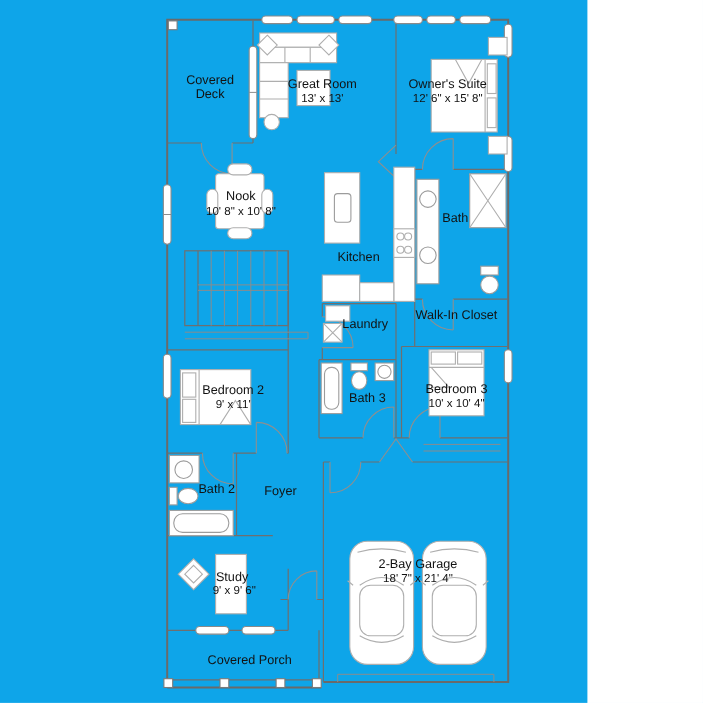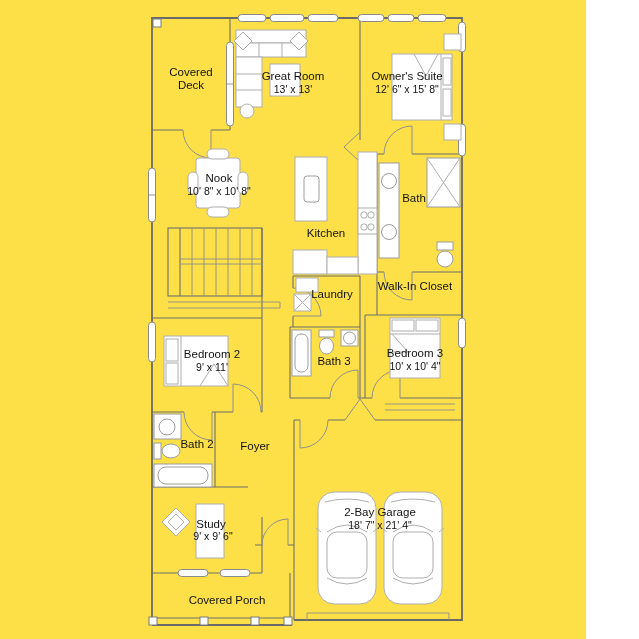--- a/index.html
+++ b/index.html
@@ -1,16 +1,16 @@
 <!DOCTYPE html>
 <html><head>
 <meta charset="utf-8">
 <style>
   html,body{margin:0;padding:0;background:#fff;}
-  .canvas{position:relative;width:586px;height:639px;background:#fde047;overflow:hidden;
+  .canvas{position:relative;width:534px;height:639px;background:#0ea5e9;overflow:hidden;
           font-family:"Liberation Sans",sans-serif;}
   .wall-ext{fill:none;stroke:#6a6a6a;stroke-width:1.8;}
   .wall{fill:none;stroke:#6f6f6f;stroke-width:1.1;}
   .thin{fill:none;stroke:#8c8c8c;stroke-width:0.9;}
   .furn{fill:#ffffff;stroke:#aeaeae;stroke-width:1;}
   .furnl{fill:none;stroke:#aeaeae;stroke-width:1;}
   .door{fill:none;stroke:#8f8f8f;stroke-width:1;}
   .win{fill:#ffffff;stroke:#8a8a8a;stroke-width:1;}
   .fix{fill:#ffffff;stroke:#9c9c9c;stroke-width:1;}
   .post{fill:#ffffff;stroke:#7a7a7a;stroke-width:1;}

